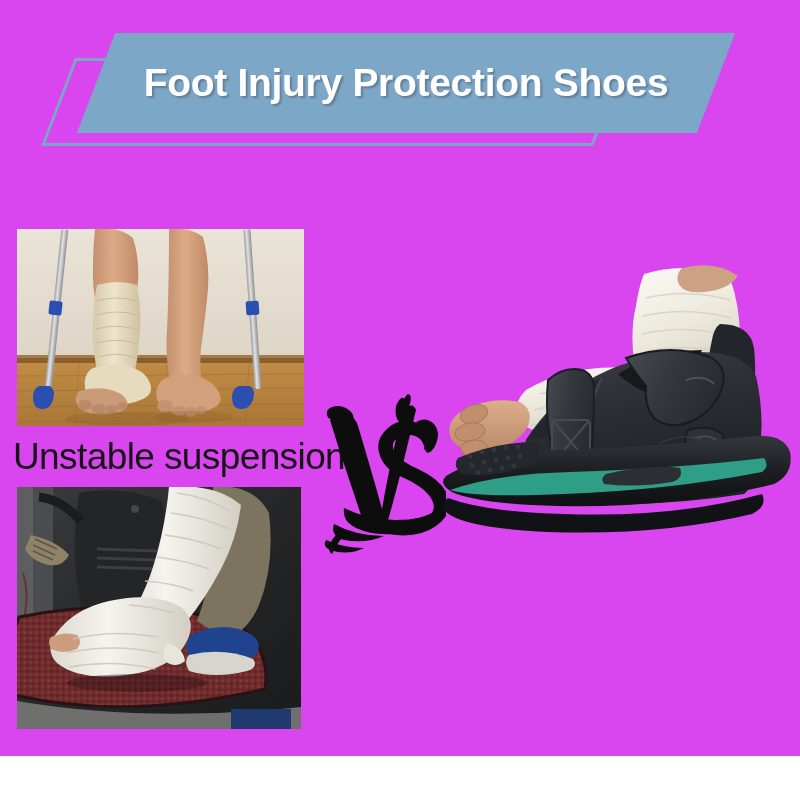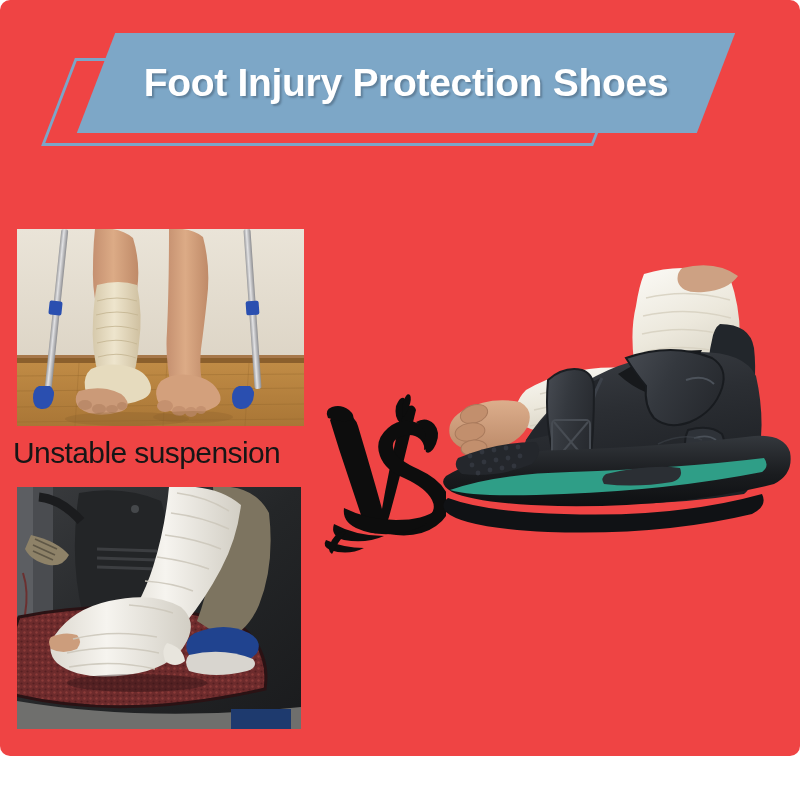--- a/index.html
+++ b/index.html
@@ -2,21 +2,21 @@
 <html><head>
 <meta charset="utf-8">
 <style>
   * { box-sizing: border-box; margin: 0; padding: 0; }
   html, body {
     width: 800px; height: 800px;
     background: #ffffff;
     font-family: "Liberation Sans", sans-serif;
     overflow: hidden;
   }
-  #root { position: relative; width: 800px; height: 756px; background: #ef4444; border-radius: 10px; }
+  #root { position: relative; width: 800px; height: 756px; background: #d946ef; }
 
   
   .banner-wrap { position: absolute; left: 0; top: 0; width: 800px; height: 180px; }
   .banner-outline {
     position: absolute; left: 58px; top: 58px; width: 552px; height: 88px;
     border: 3px solid #7ba6c8;
     transform: skewX(-21deg);
     background: transparent;
   }
   .banner-fill {
@@ -40,21 +40,21 @@
   .photo {
     position: absolute;
     overflow: hidden;
     background: #dcdcdc;
   }
   .photo-top    { left: 17px; top: 229px; width: 287px; height: 197px; }
   .photo-bottom { left: 17px; top: 487px; width: 284px; height: 242px; }
 
   .caption {
     position: absolute; left: 13px; top: 436px;
-    font-size: 30px;
+    font-size: 37px;
     color: #161616;
     font-family: "Liberation Sans", sans-serif;
     letter-spacing: -0.6px;
     white-space: nowrap;
   }
 
   
   .vs-mark { position: absolute; left: 316px; top: 392px; width: 130px; height: 165px; }
 
   

